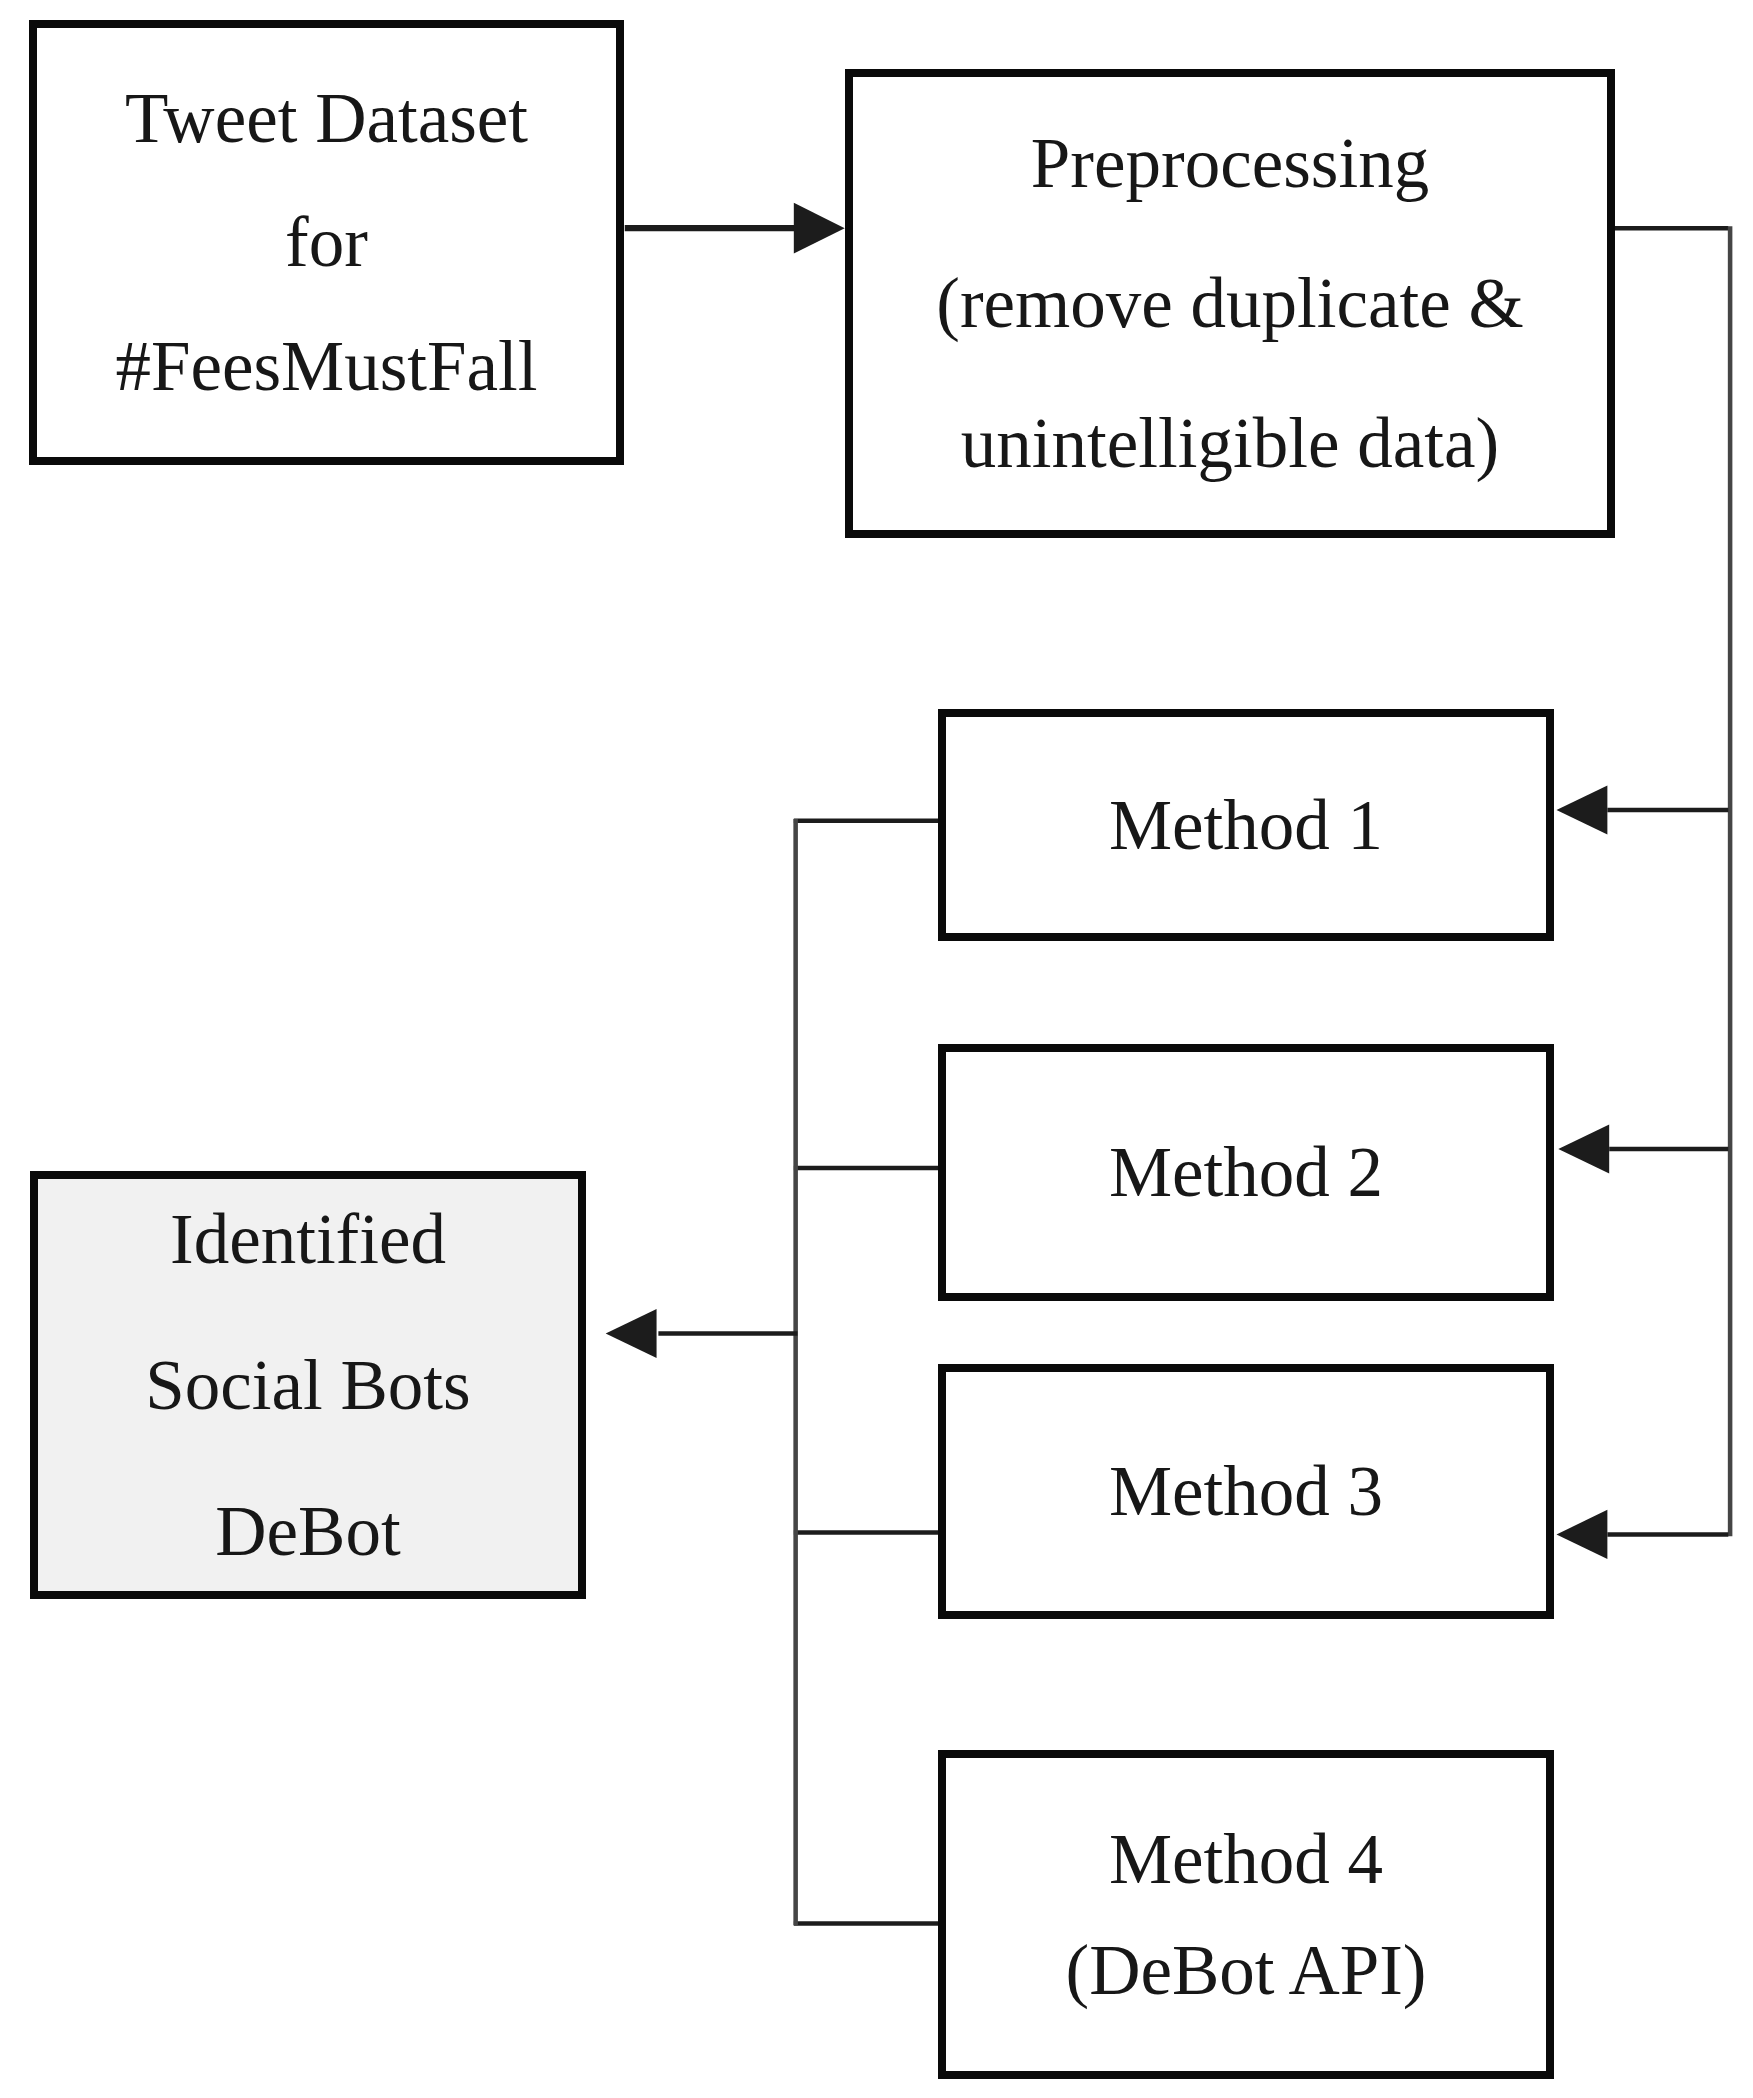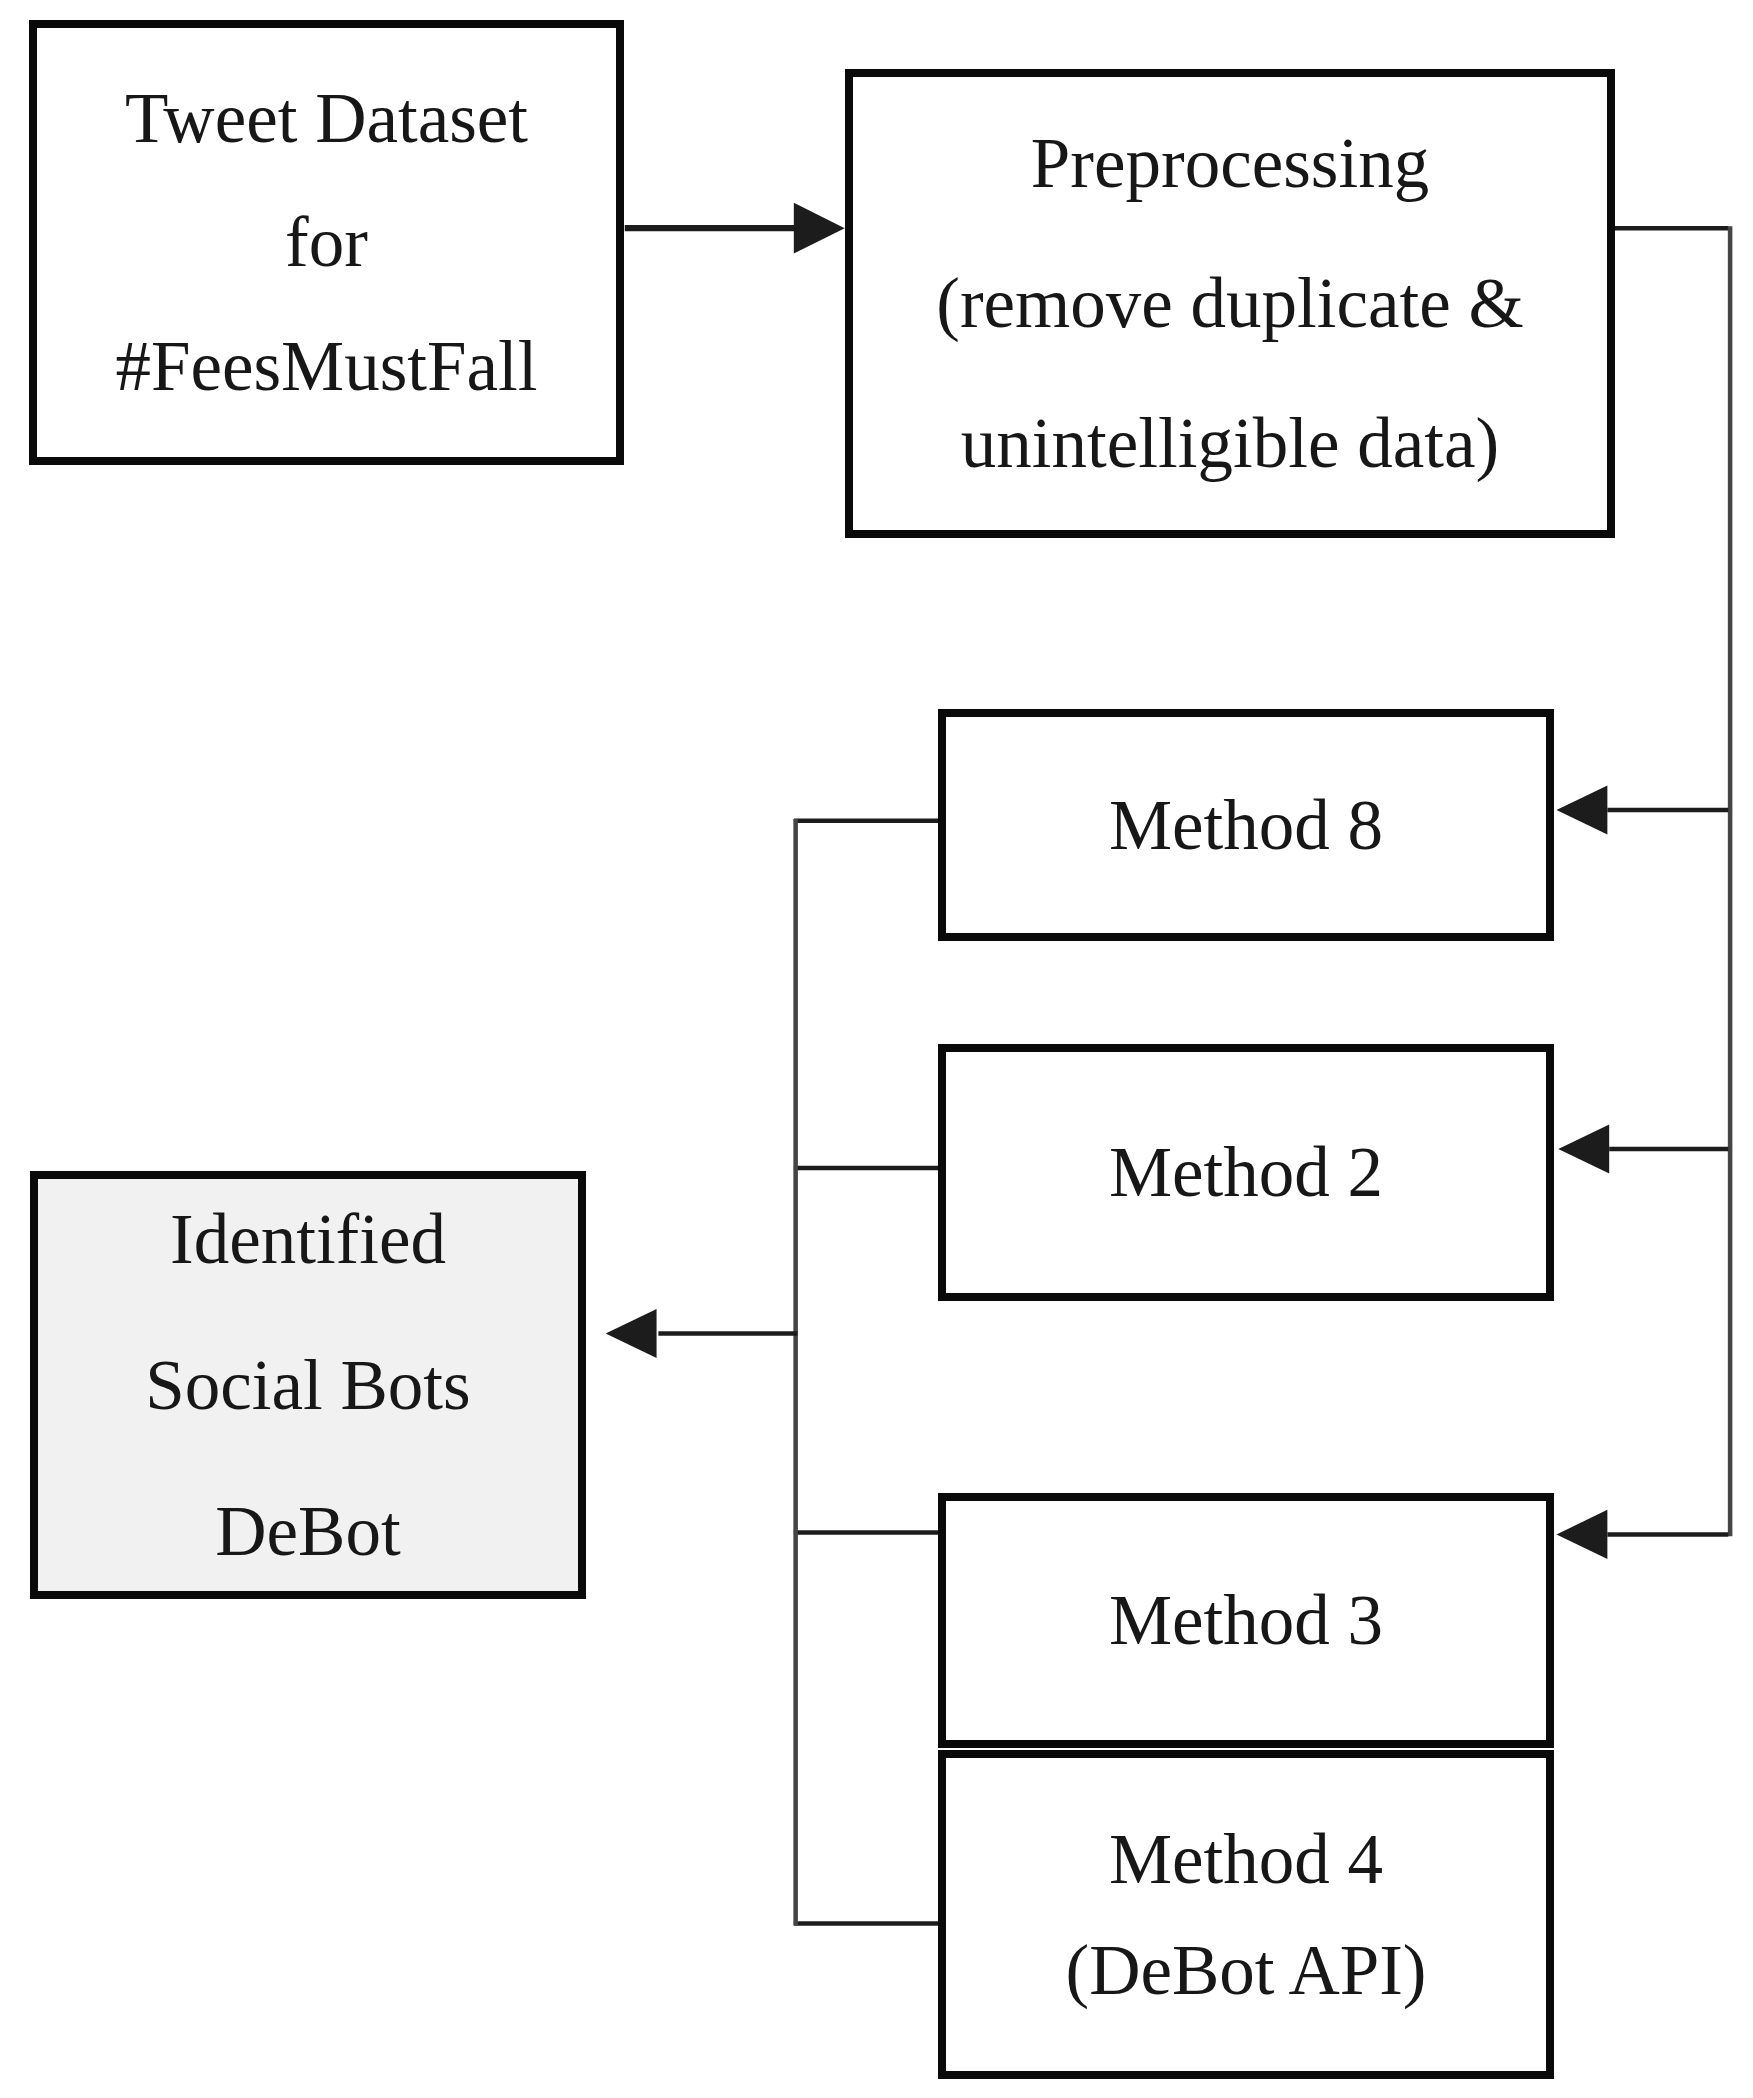--- a/index.html
+++ b/index.html
@@ -29,21 +29,21 @@
     justify-content:center;align-items:center;
     text-align:center;
     font-size:71px;line-height:1;
     white-space:nowrap;
   }
   .node span{display:block;}
   #node-tweet{left:29px;top:20px;width:595px;height:445px;gap:53px;}
   #node-preprocessing{left:845px;top:34px;width:770px;height:469px;gap:69px;margin-top:35px;}
   #node-method-1{left:938px;top:709px;width:616px;height:232px;}
   #node-method-2{left:938px;top:1044px;width:616px;height:257px;}
-  #node-method-3{left:938px;top:1493px;width:616px;height:255px;}
+  #node-method-3{left:938px;top:1364px;width:616px;height:255px;}
   #node-method-4{left:938px;top:1750px;width:616px;height:329px;gap:40px;}
   #node-identified{left:30px;top:1171px;width:556px;height:428px;gap:75px;background:var(--box-fill-highlight);}
 </style>
 </head>
 <body>
 
 <div class="canvas">
 
   <svg class="wires" viewBox="0 0 1929 2308" xmlns="http://www.w3.org/2000/svg">
 
@@ -78,21 +78,21 @@
     <span>#FeesMustFall</span>
   </div>
 
   <div class="node" id="node-preprocessing">
     <span>Preprocessing</span>
     <span>(remove duplicate &amp;</span>
     <span>unintelligible data)</span>
   </div>
 
   <div class="node" id="node-method-1">
-    <span>Method 8</span>
+    <span>Method 1</span>
   </div>
 
   <div class="node" id="node-method-2">
     <span>Method 2</span>
   </div>
 
   <div class="node" id="node-method-3">
     <span>Method 3</span>
   </div>
 

